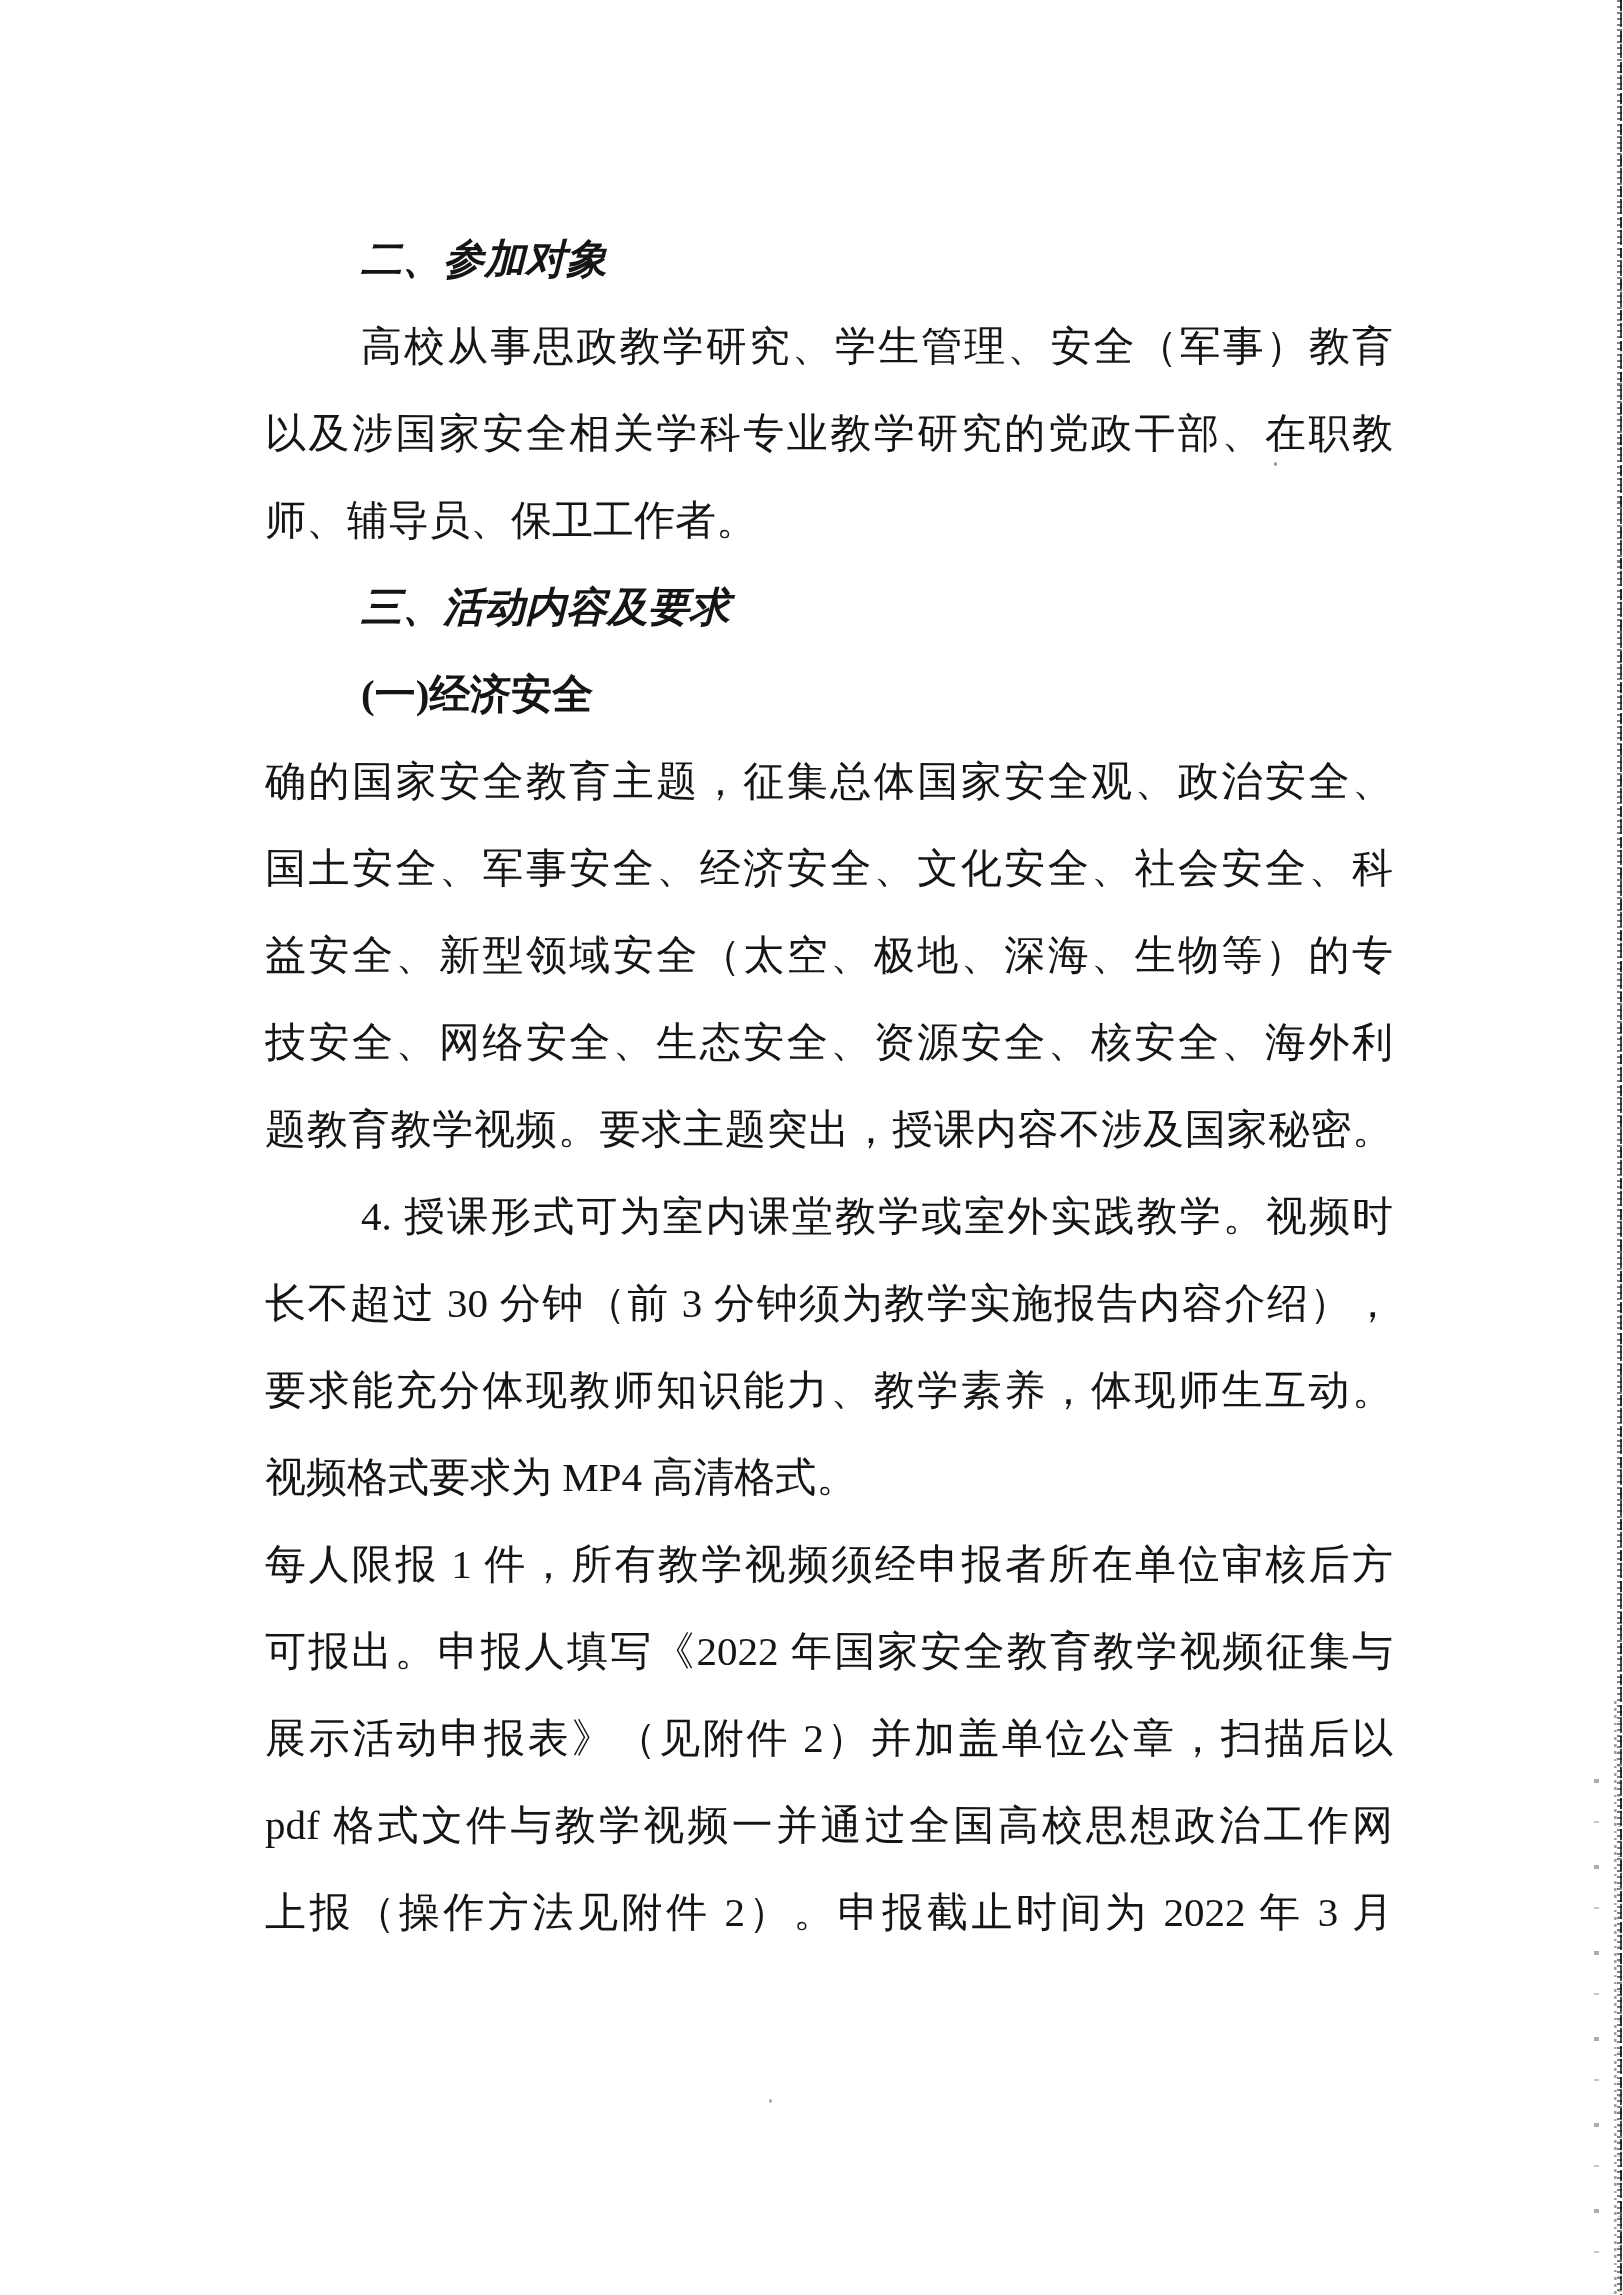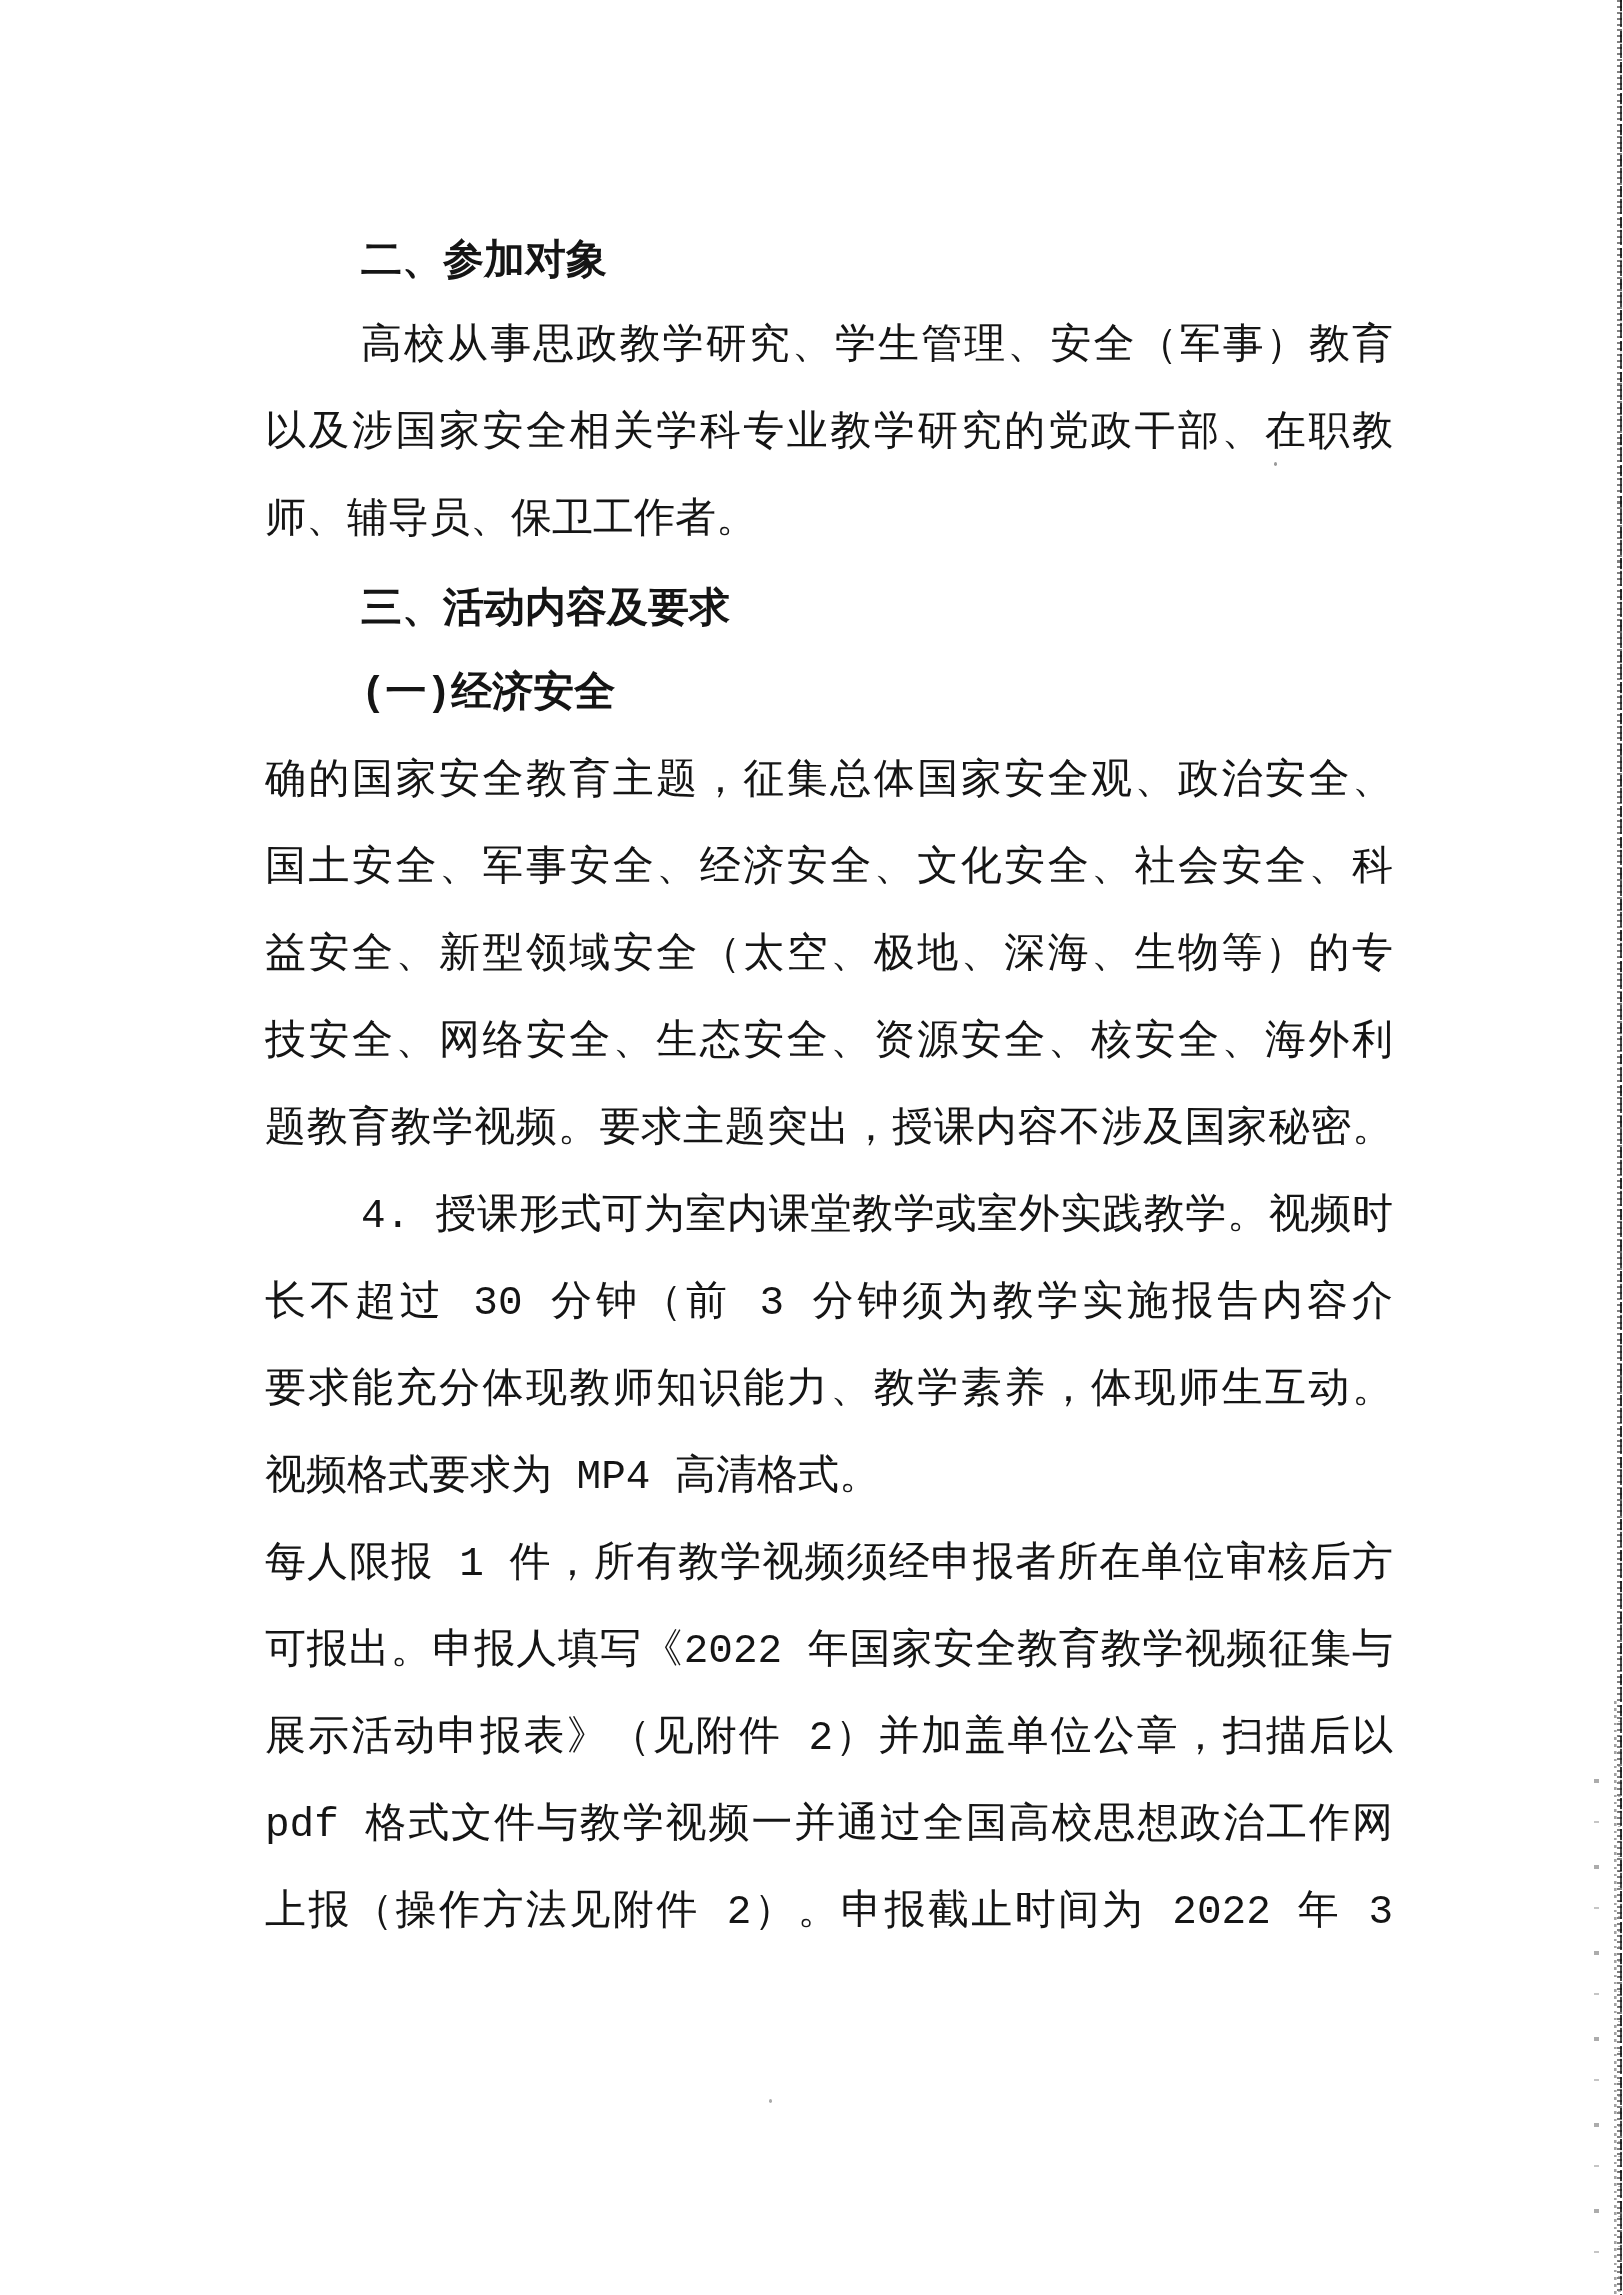--- a/index.html
+++ b/index.html
@@ -18,37 +18,38 @@
     position: absolute;
     left: 265px;
     top: 216px;
     width: 1128px;
   }
   .line {
     height: 87px;
     line-height: 87px;
     font-size: 41px;
     color: #151515;
-    font-family: Liberation Mono, monospace;
+    font-family: Liberation Serif, serif;
     text-align: justify;
     text-align-last: left;
     text-justify: inter-character;
     overflow: hidden;
     white-space: nowrap;
   }
   .fill {
     text-align-last: justify;
     white-space: normal;
   }
   .indent {
     padding-left: 96px;
   }
   .heading-hei {
     font-family: "Liberation Sans", "DejaVu Sans", sans-serif;
     font-weight: 700;
+    font-style: italic;
   }
   .heading-song {
     font-weight: 700;
   }
   
   .edge-noise-line {
     position: absolute;
     top: 0;
     right: 1.3px;
     width: 4.6px;

